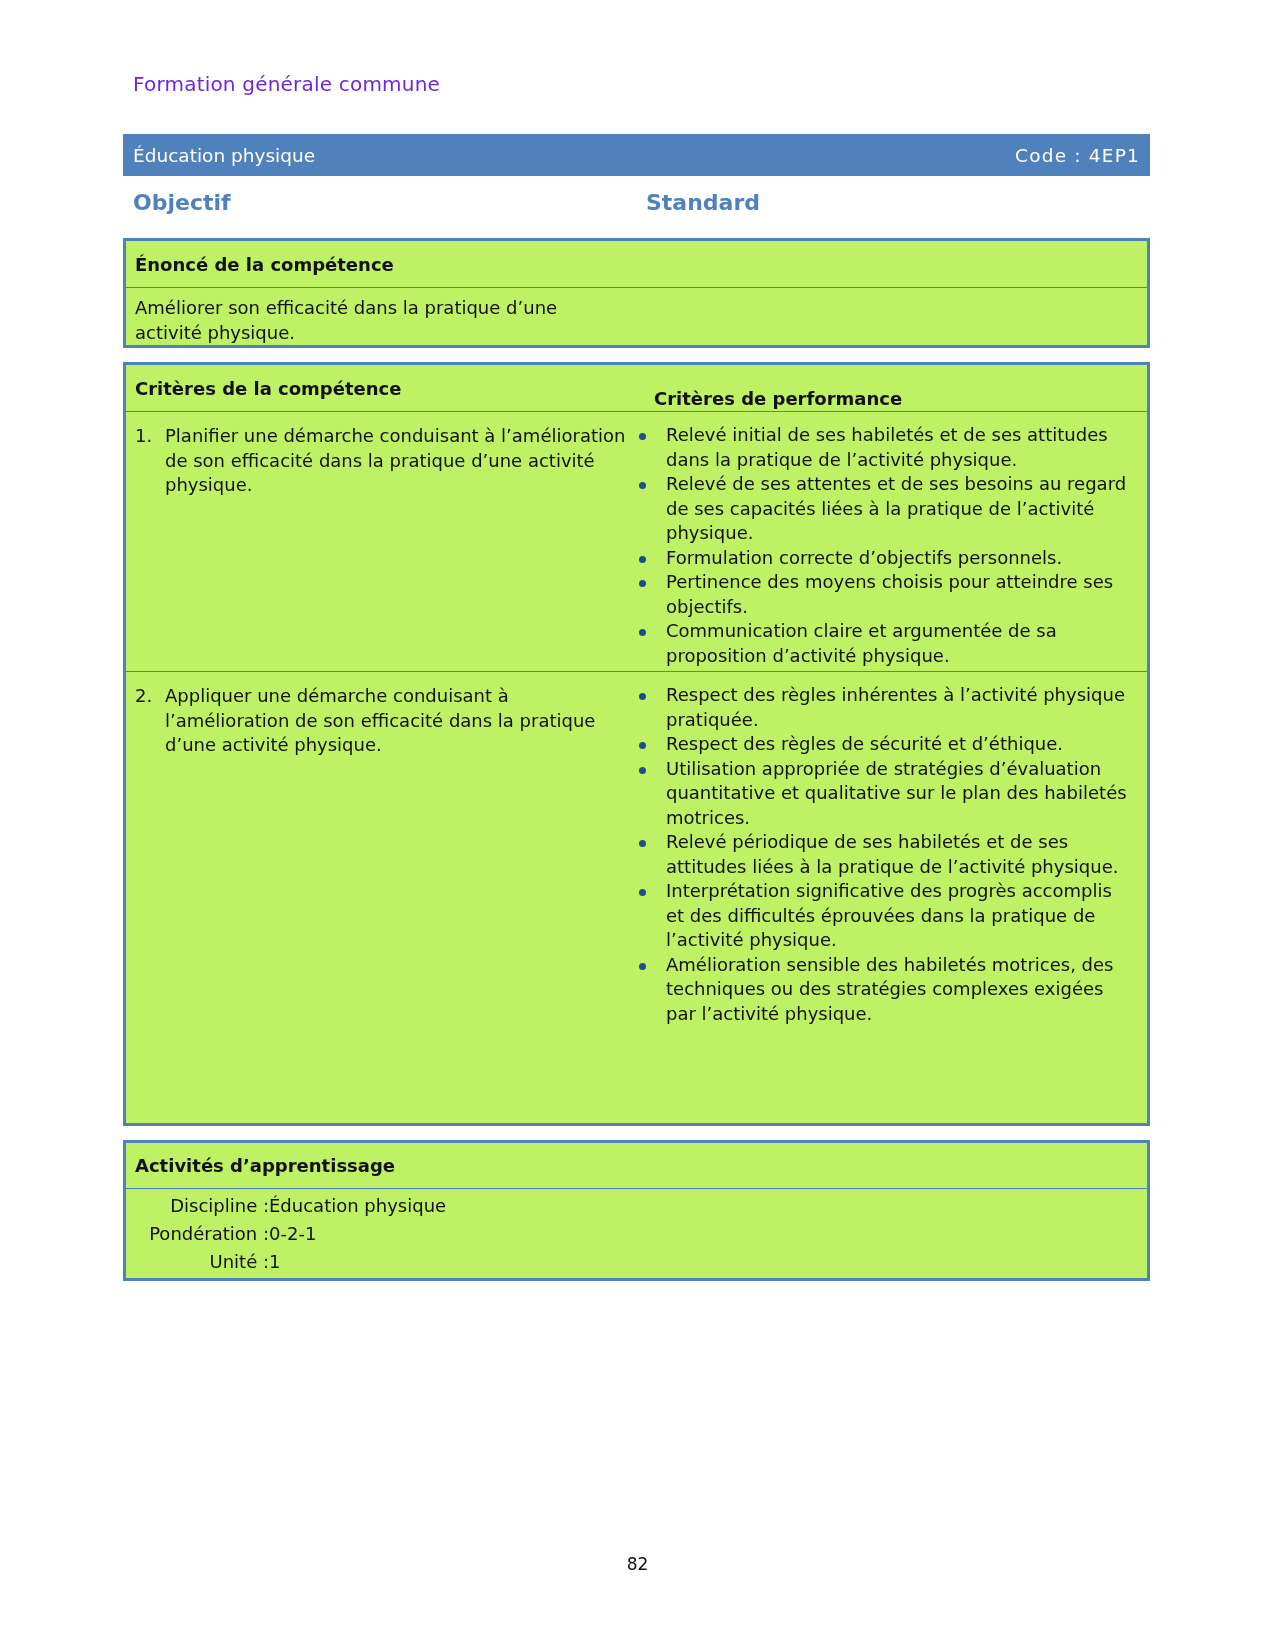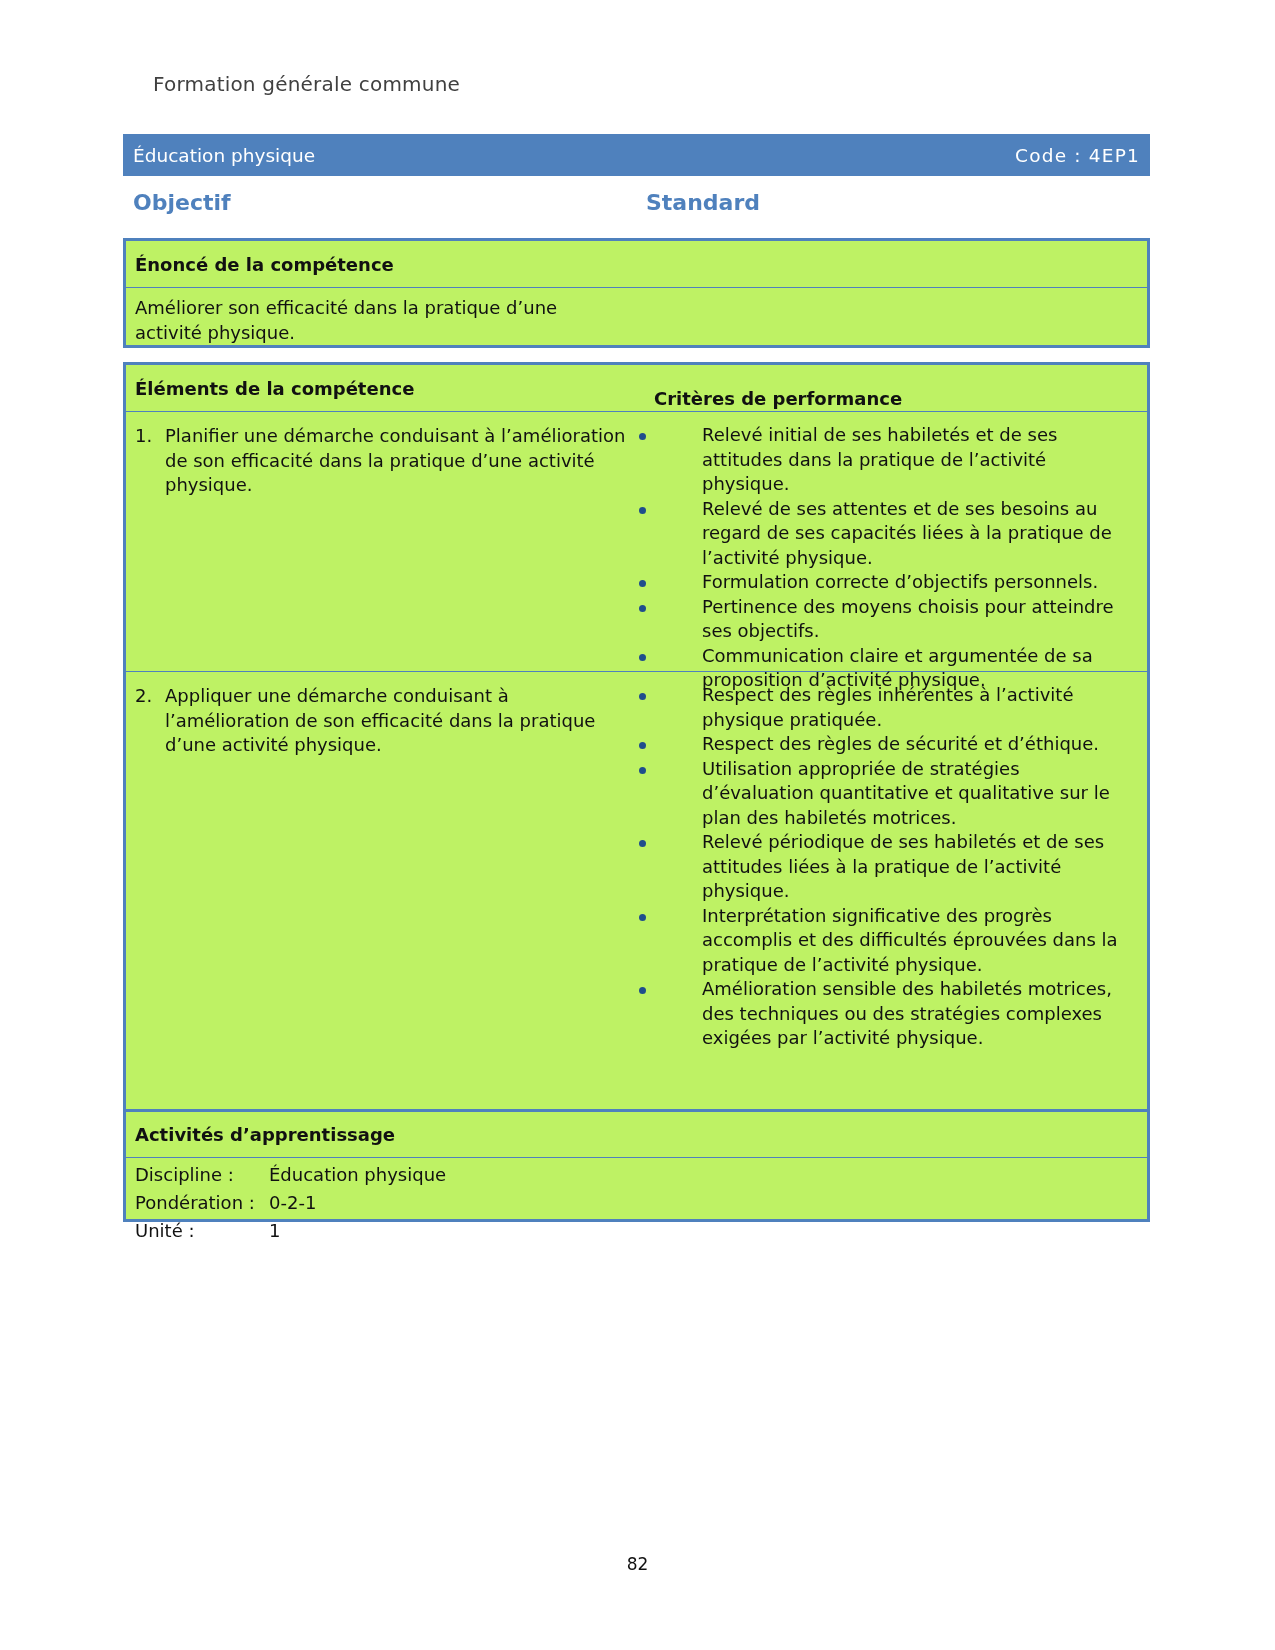--- a/index.html
+++ b/index.html
@@ -2,21 +2,21 @@
 <html><head>
 <meta charset="utf-8">
 <style>
   html, body { margin: 0; padding: 0; background: #ffffff; }
   body {
     width: 1275px; height: 1650px; position: relative; overflow: hidden;
     font-family: "DejaVu Sans", sans-serif; color: #111111;
   }
   .section-title {
     position: absolute; left: 133px; top: 72px;
-    font-size: 20px; color: #404040; letter-spacing: 0.2px; margin-left: 20px;
+    font-size: 20px; color: #6d28d9; letter-spacing: 0.2px;
   }
   .course-bar {
     position: absolute; left: 123px; top: 134px; width: 1027px; height: 42px;
     background: #4f81bd; color: #ffffff; font-size: 18.5px;
     display: flex; align-items: center; justify-content: space-between;
     box-sizing: border-box; padding: 0 10px 0 10px;
   }
   .course-code { letter-spacing: 1.2px; }
   .col-head {
     position: absolute; top: 190px; font-size: 22px; font-weight: bold; color: #4f81bd;
@@ -44,31 +44,31 @@
   .hdr .c1 { width: 510px; }
   .hdr .c2 { flex: 1; margin-top: 20px; }
   .row { display: flex; box-sizing: border-box; }
   .row.r1 { height: 260px; border-bottom: 1px solid #4f81bd; }
   .row.r2 { height: 455px; }
   .row .el { width: 510px; box-sizing: border-box; padding: 12px 10px 0 9px; display: flex; }
   .row .el .num { width: 30px; flex: none; }
   .row .el .eltext { flex: 1; }
   .row .crit { flex: 1; padding: 11px 20px 0 0; }
   .crit ul { list-style: none; margin: 0; padding: 0; }
-  .crit li { display: flex; gap: 36px; }
+  .crit li { display: flex; }
   .crit .bullet {
     width: 30px; flex: none; margin-left: 0; position: relative;
   }
   .crit .bullet::before {
     content: ""; position: absolute; left: 3px; top: 10px; width: 7px; height: 7px;
     border-radius: 50%; background: #1f4e8c;
   }
   .crit .ctext { flex: 1; }
 
-  #box-activites { top: 1109px; height: 113px; }
+  #box-activites { top: 1140px; height: 141px; text-align: right; }
   #box-activites .hdr { height: 46px; }
   .meta { padding: 3px 22px 0 9px; }
   .meta-row { display: flex; font-size: 18px; line-height: 28px; }
   .meta-row .k { width: 134px; }
 
   .page-number {
     position: absolute; left: 0; width: 1275px; top: 1554px; text-align: center;
     font-size: 17px; color: #111;
   }
 </style>
@@ -87,21 +87,21 @@
 
 <div class="box" id="box-enonce">
   <div class="hdr">
     <div>Énoncé de la compétence</div>
   </div>
   <div class="body txt">Améliorer son efficacité dans la pratique d’une activité physique.</div>
 </div>
 
 <div class="box" id="box-elements">
   <div class="hdr">
-    <div class="c1">Éléments de la compétence</div>
+    <div class="c1">Critères de la compétence</div>
     <div class="c2">Critères de performance</div>
   </div>
 
   <div class="row r1">
     <div class="el txt">
       <span class="num">1.</span>
       <span class="eltext">Planifier une démarche conduisant à l’amélioration de son efficacité dans la pratique d’une activité physique.</span>
     </div>
     <div class="crit txt">
       <ul>

